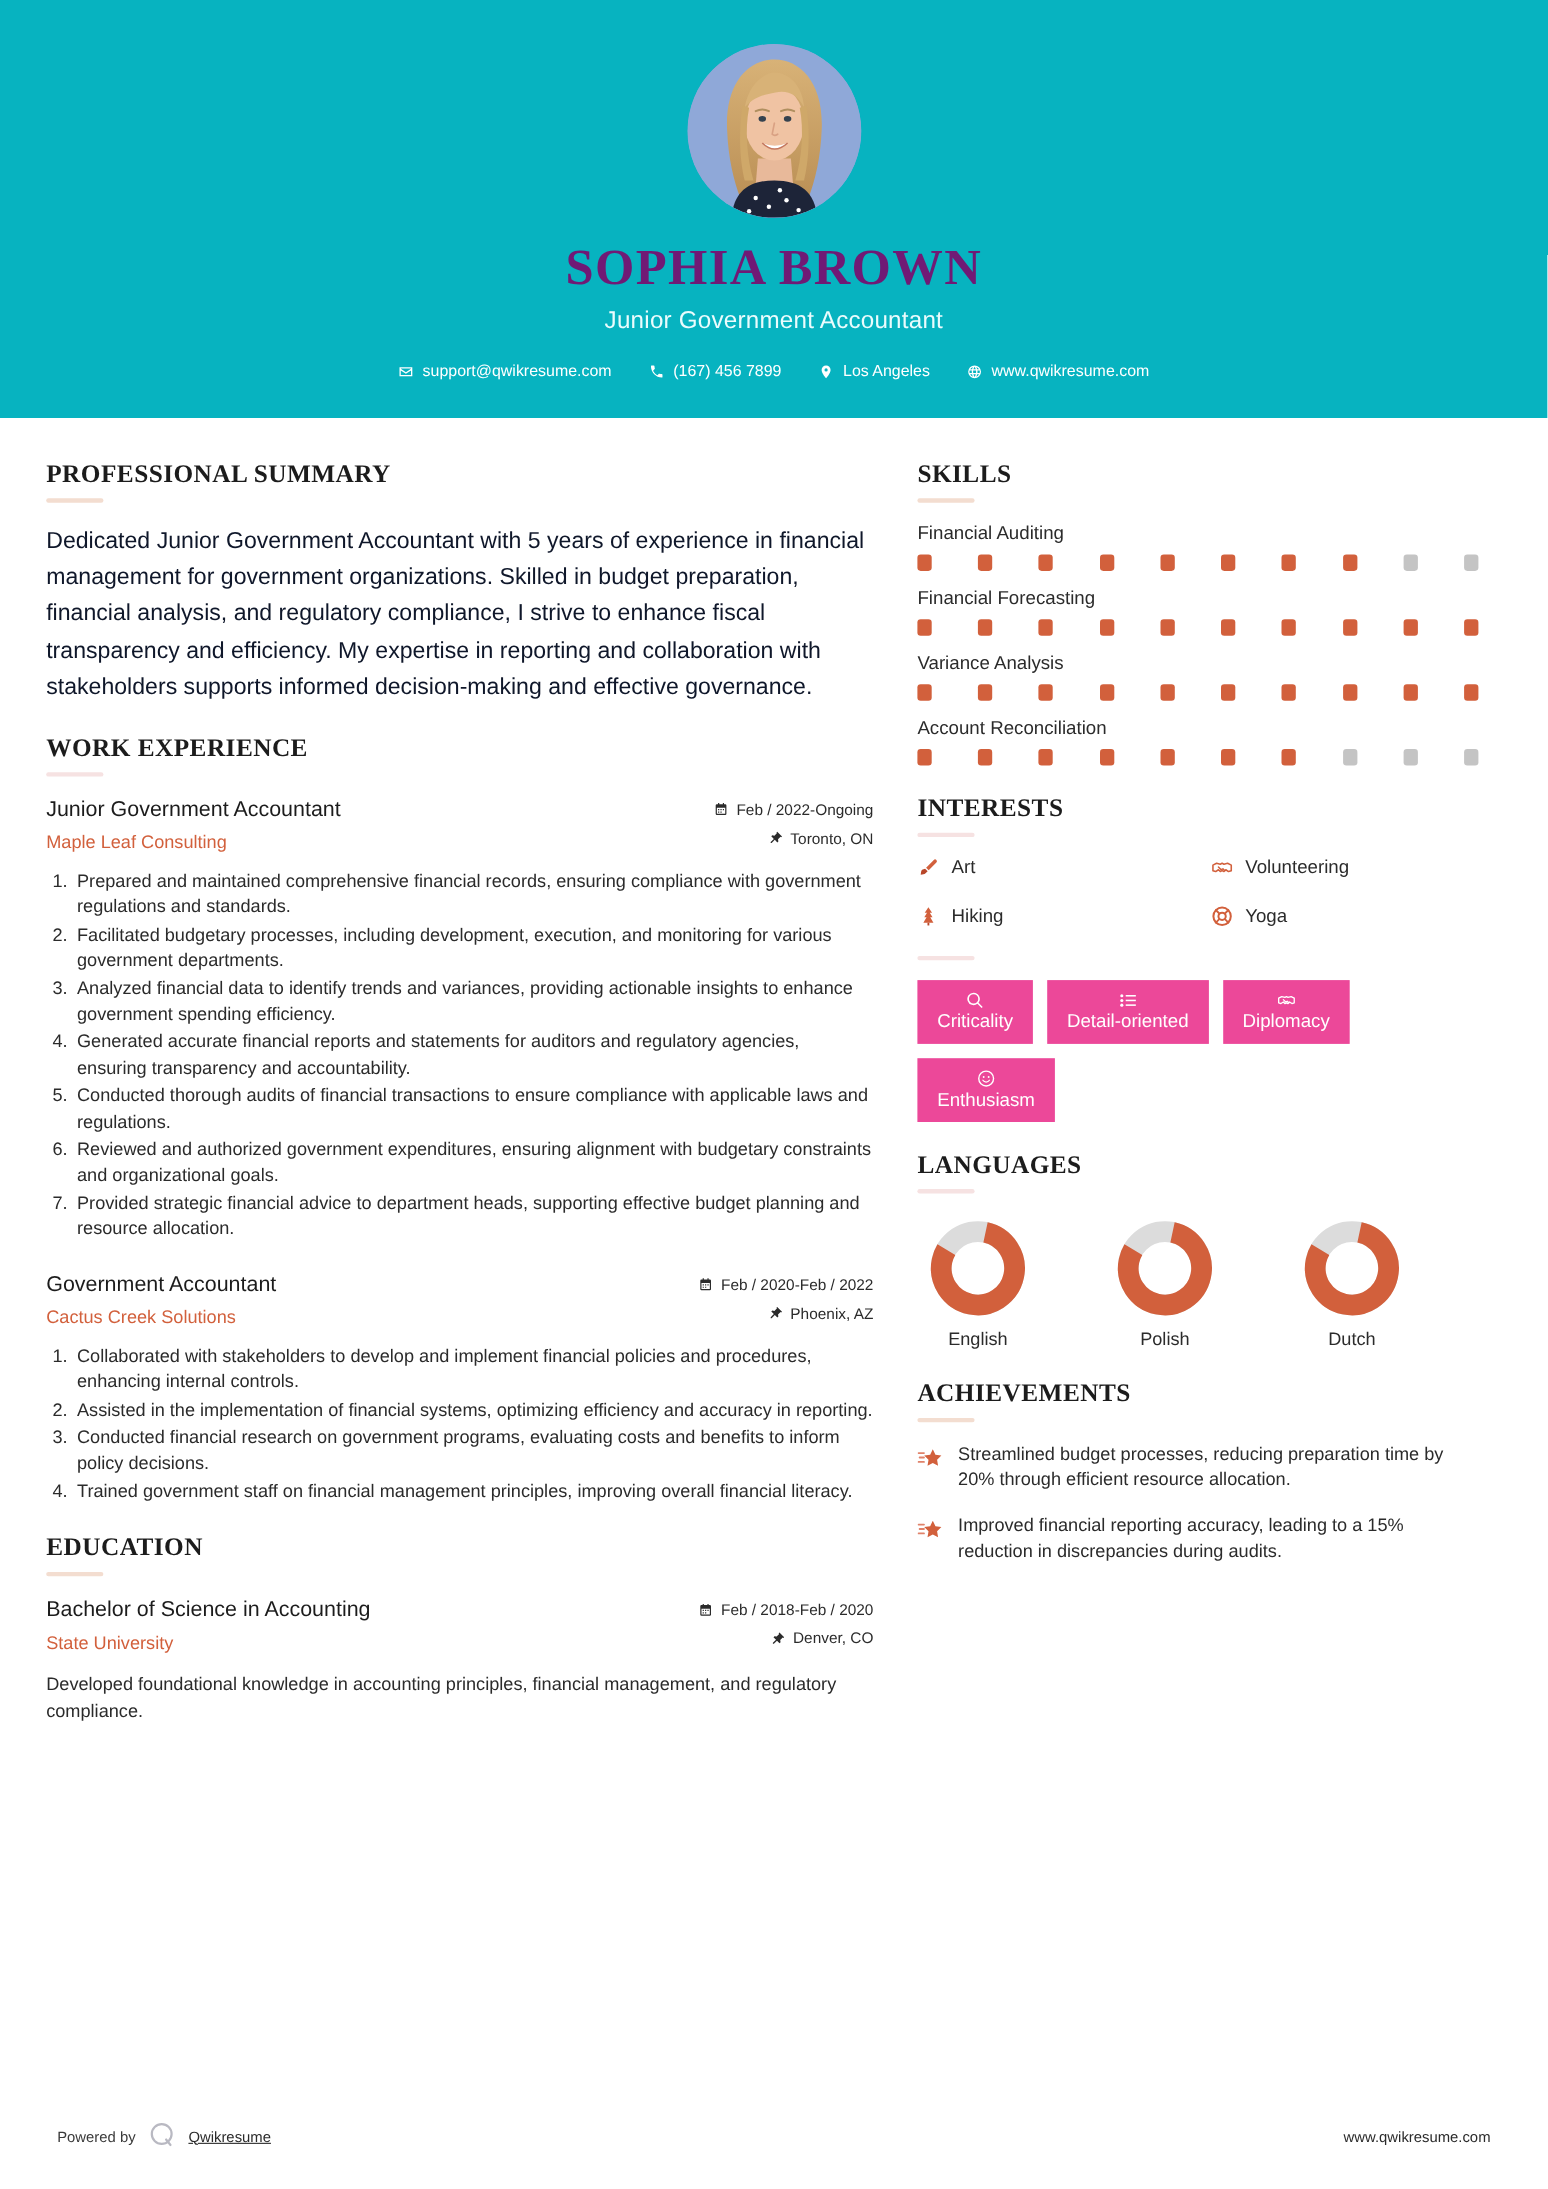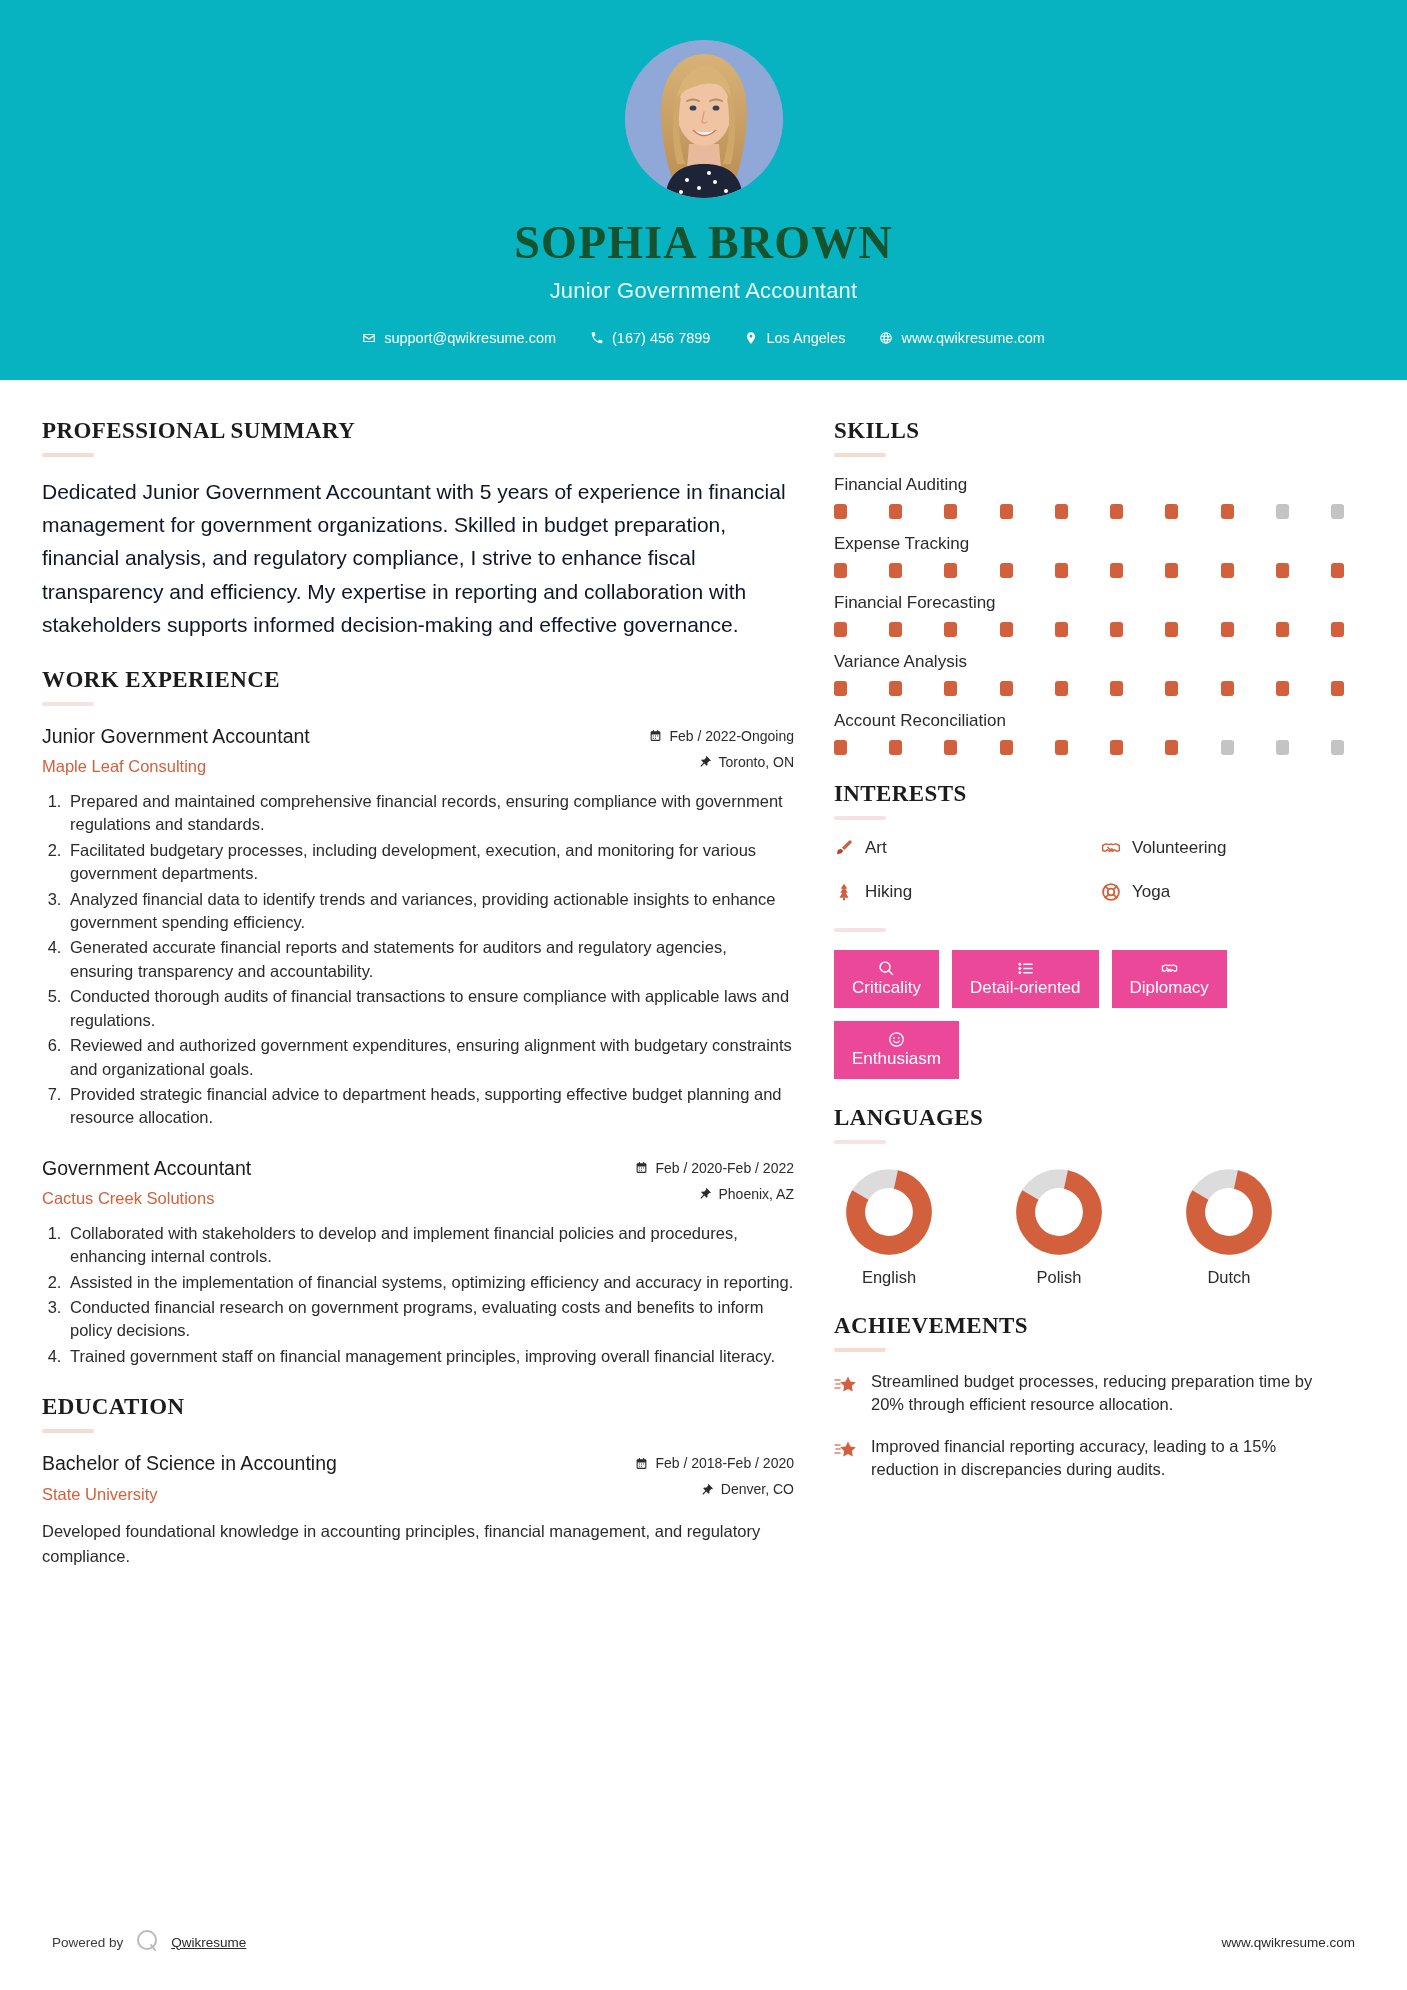--- a/index.html
+++ b/index.html
@@ -33,21 +33,21 @@
     background: #8fa8d8;
     position: relative;
   }
   .avatar-svg { display: block; width: 158px; height: 158px; }
 
   .full-name {
     font-family: "Liberation Serif", serif;
     font-weight: bold;
     font-size: 46px;
     letter-spacing: 1.2px;
-    color: #14532d;
+    color: #701a75;
     line-height: 1.0;
     margin-bottom: 12px;
   }
   .job-title {
     font-size: 22px;
     color: #eafcfd;
     font-weight: 400;
     letter-spacing: .2px;
     margin-bottom: 26px;
   }
@@ -495,35 +495,20 @@
               <span class="dot"></span>
               <span class="dot"></span>
               <span class="dot"></span>
               <span class="dot"></span>
               <span class="dot"></span>
               <span class="dot off"></span>
               <span class="dot off"></span>
             </div>
         </div>
         <div class="skill">
-          <div class="skill-name">Expense Tracking</div>
-          <div class="dots">
-              <span class="dot"></span>
-              <span class="dot"></span>
-              <span class="dot"></span>
-              <span class="dot"></span>
-              <span class="dot"></span>
-              <span class="dot"></span>
-              <span class="dot"></span>
-              <span class="dot"></span>
-              <span class="dot"></span>
-              <span class="dot"></span>
-            </div>
-        </div>
-        <div class="skill">
           <div class="skill-name">Financial Forecasting</div>
           <div class="dots">
               <span class="dot"></span>
               <span class="dot"></span>
               <span class="dot"></span>
               <span class="dot"></span>
               <span class="dot"></span>
               <span class="dot"></span>
               <span class="dot"></span>
               <span class="dot"></span>

